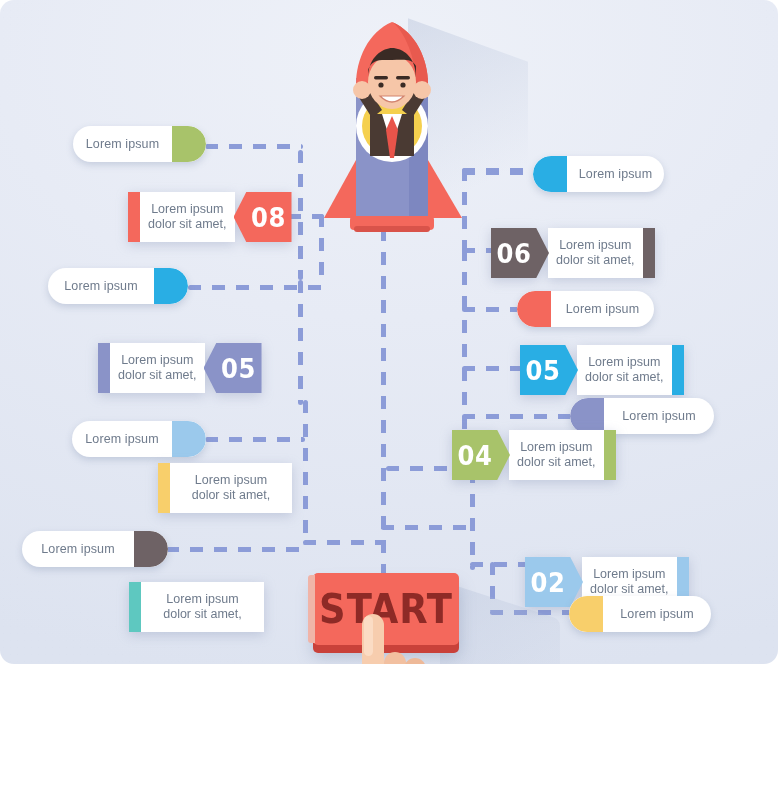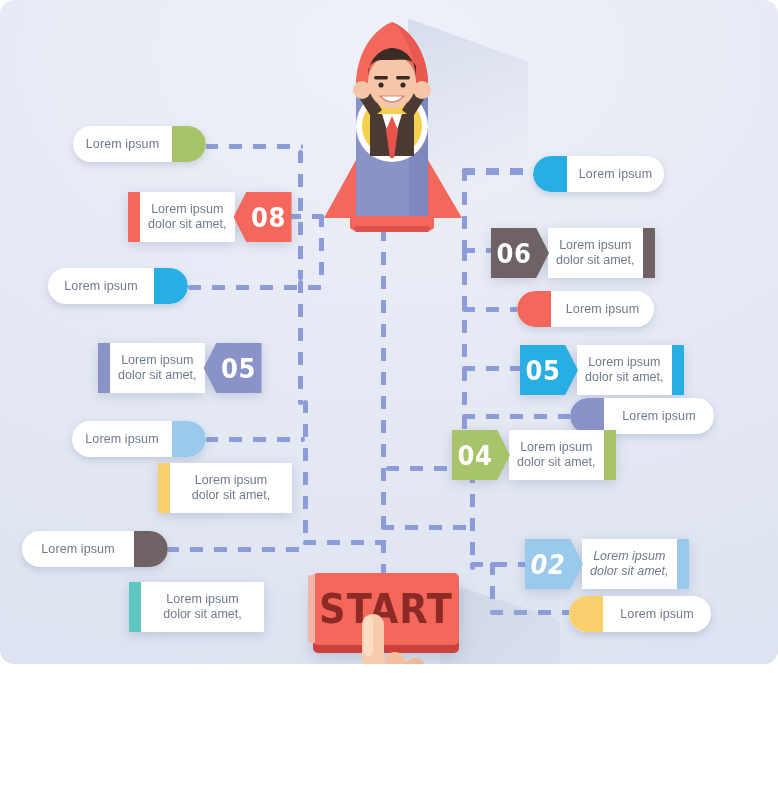--- a/index.html
+++ b/index.html
@@ -288,21 +288,21 @@
         <div class="cap" style="background: rgb(138, 147, 200);"></div>
         <div class="ptext">Lorem ipsum</div>
       </div>
       <div class="card rgt" style="left: 452px; top: 430px; width: 138px;">
         <div class="num" style="background: rgb(168, 195, 106);">04</div>
         <div class="body">
           <div><span>Lorem ipsum</span><br><span>dolor sit amet,</span></div>
         </div>
         <div class="bar" style="background: rgb(168, 195, 106);"></div>
       </div>
-      <div class="card rgt" style="left: 525px; top: 539px; width: 136px; font-style: italic;">
+      <div class="card rgt" style="left: 525px; top: 557px; width: 136px;">
         <div class="num" style="background: rgb(155, 201, 236);">02</div>
         <div class="body">
           <div><span>Lorem ipsum</span><br><span>dolor sit amet,</span></div>
         </div>
         <div class="bar" style="background: rgb(155, 201, 236);"></div>
       </div>
       <div class="pill left-cap" style="left: 569px; top: 596px; width: 142px;">
         <div class="cap" style="background: rgb(248, 207, 107);"></div>
         <div class="ptext">Lorem ipsum</div>
       </div>

